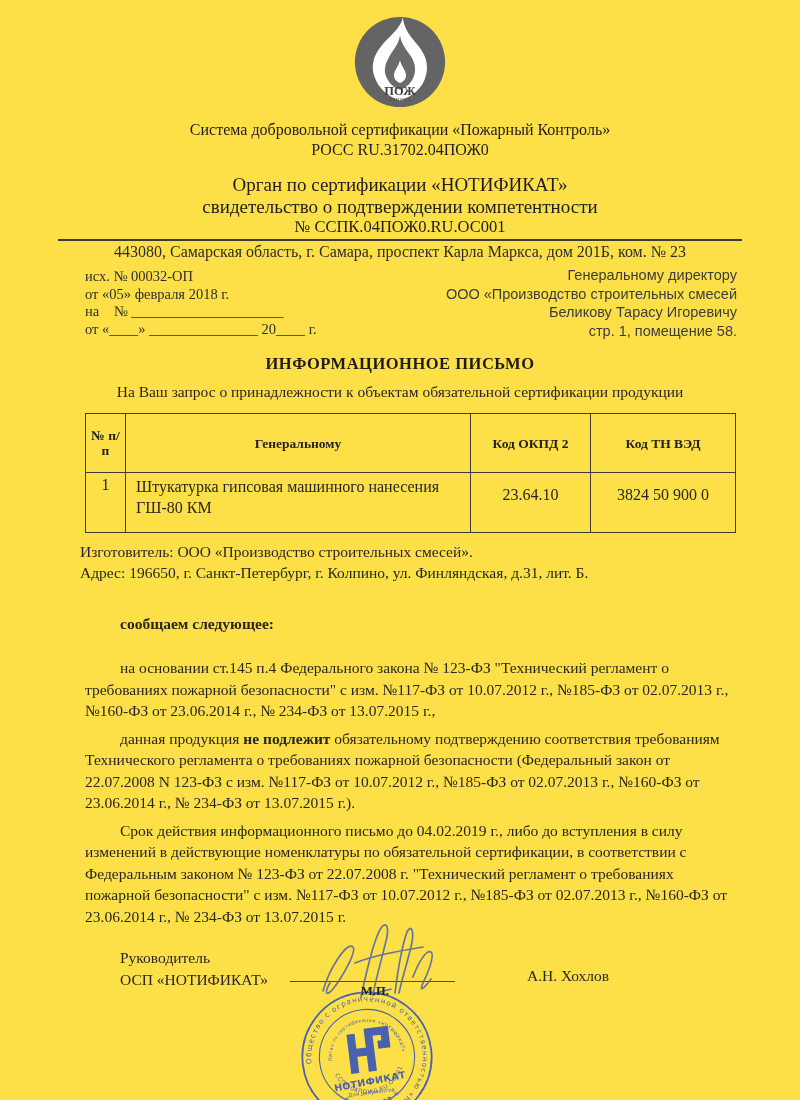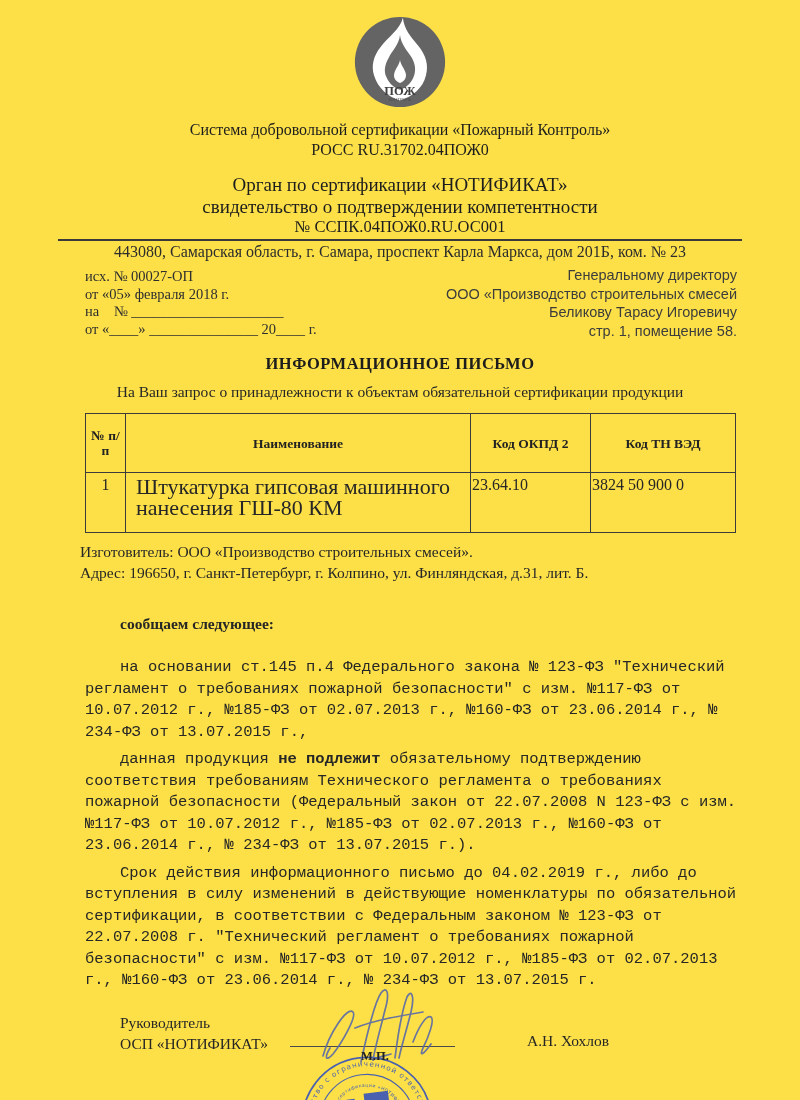--- a/index.html
+++ b/index.html
@@ -28,27 +28,27 @@
     font-size:14.5px; line-height:18.5px; text-align:right; color:#3c3c3c;
   }
   
   .doc-title{ text-align:center; font-weight:bold; font-size:16.5px; margin-top:14px; color:#1c1c1c; letter-spacing:.5px;}
   .intro{ text-align:center; font-size:15.5px; margin-top:9px; color:#262626;}
   
   table.goods{ border-collapse:collapse; margin:12px auto 0 85px; width:650px; table-layout:fixed; }
   table.goods th, table.goods td{ border:1.4px solid #3c3c3c; }
   table.goods th{ font-size:13.5px; font-weight:bold; text-align:center; padding:14px 2px; line-height:15px; color:#222;}
   td.c-num{ text-align:center; font-size:16px; vertical-align:top; padding-top:3px;}
-  td.c-name{ font-size:22px; padding:3px 8px 14px 10px; line-height:21px; vertical-align:top;margin-top:37px;}
-  td.c-code{ font-size:16px; vertical-align:top; padding-top:3px;}
+  td.c-name{ font-size:16px; padding:3px 8px 14px 10px; line-height:21px; vertical-align:top;margin-top:37px;}
+  td.c-code{ text-align:center; font-size:16px; vertical-align:top; padding-top:13px;}
   
   .maker{ margin:8px 60px 0 80px; font-size:15.5px; line-height:21px; }
   
   .lead{ margin:32px 65px 0 120px; font-weight:bold; font-size:15.5px; }
-  .para{ margin:6px 62px 0 85px; font-size:15.5px; line-height:21.5px; text-indent:35px;font-family:Liberation Mono, monospace; }
+  .para{ margin:6px 62px 0 85px; font-size:15.5px; line-height:21.5px; text-indent:35px; }
   .para:first-of-type{ margin-top:24px; }
   .para b{ font-weight:bold; }
   
   .sig-area{ position:relative; margin:18px 65px 0 85px; height:220px; }
   .sig-role{ position:absolute; left:35px; top:2px; font-size:15.5px; line-height:21.5px; }
   .sig-line{ position:absolute; left:205px; top:15px; width:165px; height:21px; border-bottom:1.6px solid #4a4a4a; }
   .sig-name{ position:absolute; left:442px; top:22px; font-size:15.5px; }
   .sig-mp{ position:absolute; left:276px; top:39px; font-size:12.5px; font-weight:bold; color:#1f1f1f; z-index:3;}
   .sig-svg{ position:absolute; left:210px; top:-24px; z-index:2; }
   .stamp-svg{ position:absolute; left:214px; top:44px; z-index:1; opacity:.92; }
@@ -72,21 +72,21 @@
   <div class="hdr sys1">Система добровольной сертификации «Пожарный Контроль»</div>
   <div class="hdr sys2">РОСС RU.31702.04ПОЖ0</div>
   <div class="hdr org-title">Орган по сертификации «НОТИФИКАТ»</div>
   <div class="hdr org-sub">свидетельство о подтверждении компетентности</div>
   <div class="hdr org-num">№ ССПК.04ПОЖ0.RU.ОС001</div>
   <hr class="hr-line">
   <div class="addr">443080, Самарская область, г. Самара, проспект Карла Маркса, дом 201Б, ком. № 23</div>
 
   <div class="ref-row">
     <div class="ref-left">
-      <div>исх. № 00027-ОП</div>
+      <div>исх. № 00032-ОП</div>
       <div>от «05» февраля 2018 г.</div>
       <div>на    № _____________________</div>
       <div>от «____» _______________ 20____ г.</div>
     </div>
     <div class="recipient">
       <div>Генеральному директору</div>
       <div>ООО «Производство строительных смесей</div>
       <div>Беликову Тарасу Игоревичу</div>
       <div>стр. 1, помещение 58.</div>
     </div>
@@ -98,21 +98,21 @@
   <table class="goods">
     <colgroup>
         <col style="width:40px">
         <col style="width:345px">
         <col style="width:120px">
         <col style="width:145px">
       </colgroup>
     <thead>
       <tr>
         <th>№ п/п</th>
-        <th>Наименование</th>
+        <th>Генеральному</th>
         <th>Код ОКПД 2</th>
         <th>Код ТН ВЭД</th>
       </tr>
     </thead>
     <tbody>
       <tr>
         <td class="c-num">1</td>
         <td class="c-name">Штукатурка гипсовая машинного нанесения ГШ-80 КМ</td>
         <td class="c-code">23.64.10</td>
         <td class="c-code">3824 50 900 0</td>

